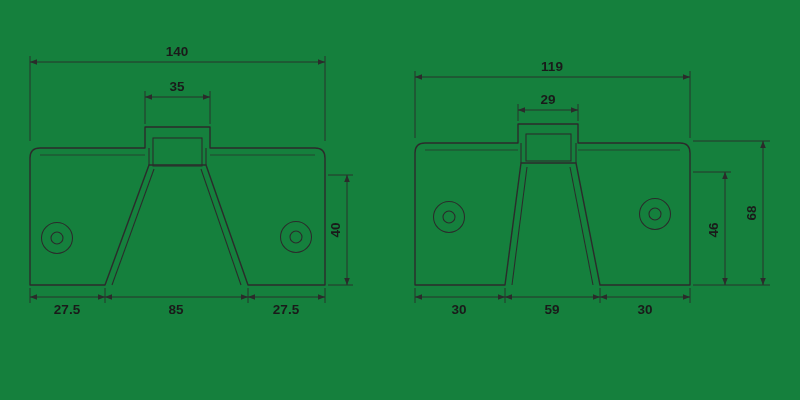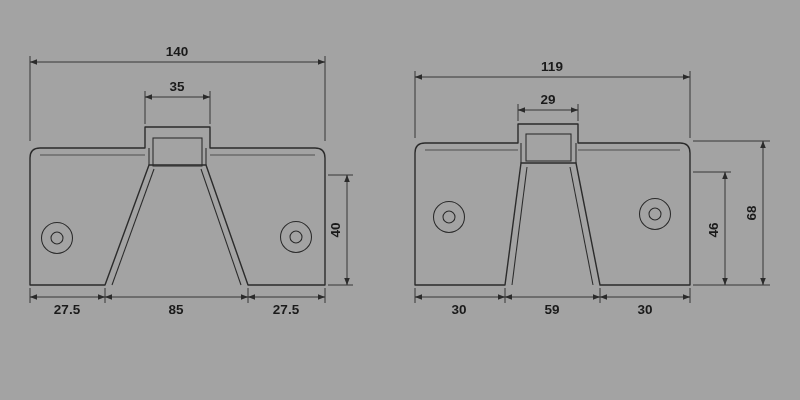--- a/index.html
+++ b/index.html
@@ -7,21 +7,21 @@
     padding: 0;
     width: 800px;
     height: 400px;
     background: #ffffff;
     font-family: "Liberation Sans", sans-serif;
   }
   .canvas {
     width: 800px;
     height: 400px;
     position: relative;
-    background: #a3a3a3;
+    background: #15803d;
     text-align: center;
   }
   svg { display: block; }
   .outline { stroke: #2b2b2b; fill: none; stroke-width: 1.4; stroke-linejoin: round; stroke-linecap: round; }
   .detail  { stroke: #2b2b2b; fill: none; stroke-width: 1.05; }
   .faint   { stroke: #2b2b2b; fill: none; stroke-width: 0.7; }
   .dim     { stroke: #2b2b2b; fill: none; stroke-width: 0.9; }
   .dim-text {
     fill: #1a1a1a;
     font-family: "Liberation Sans", sans-serif;

